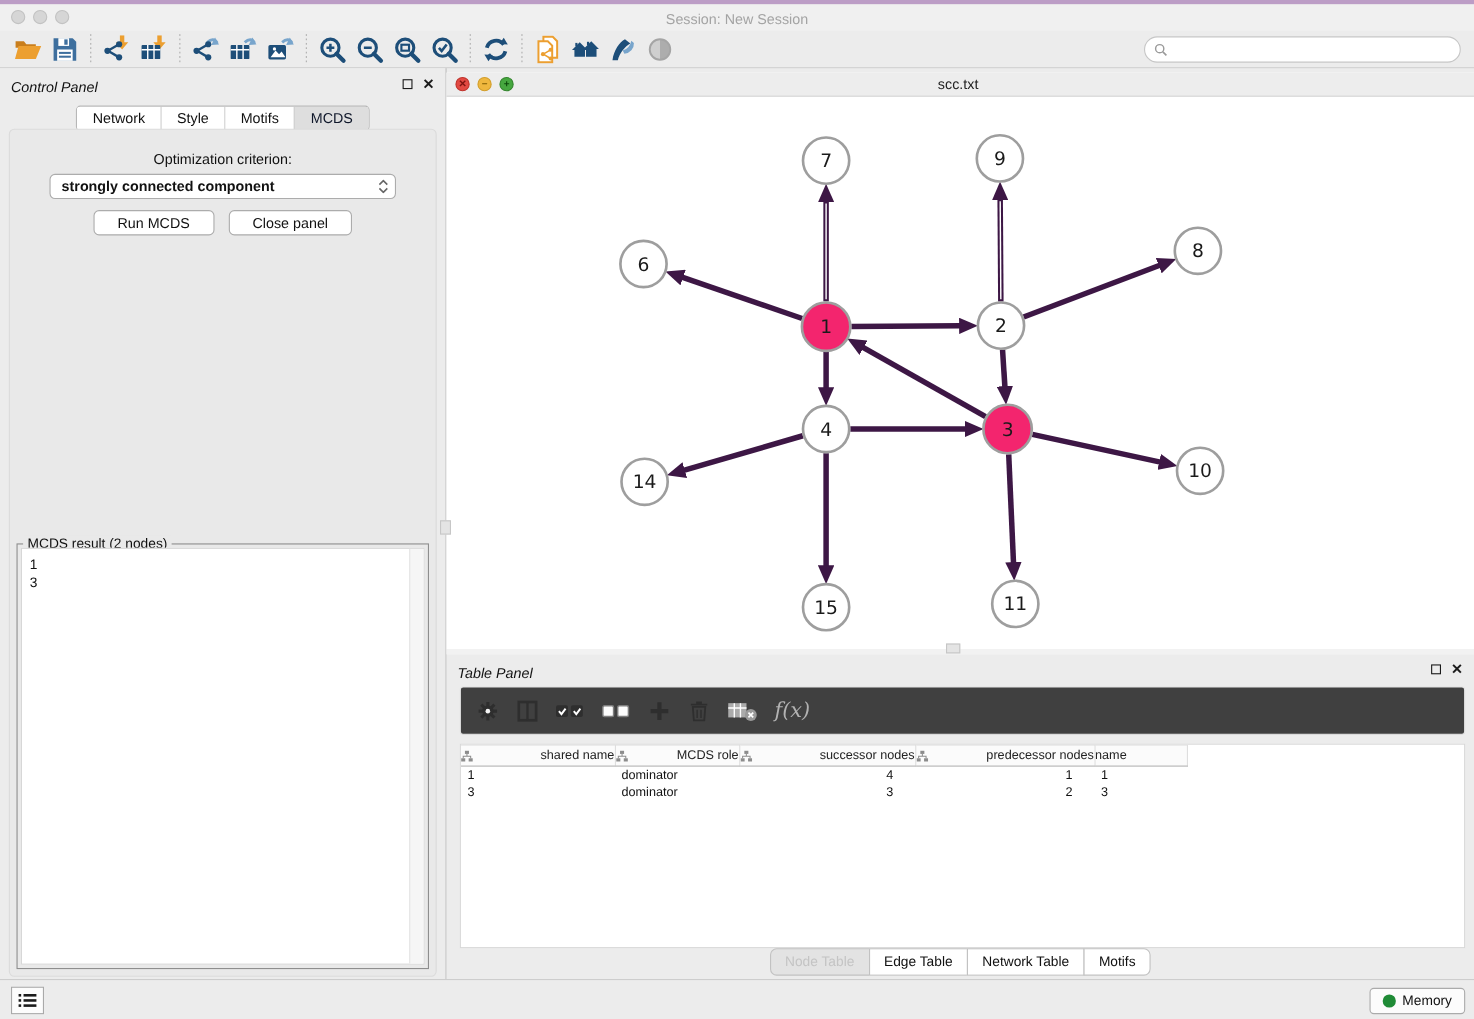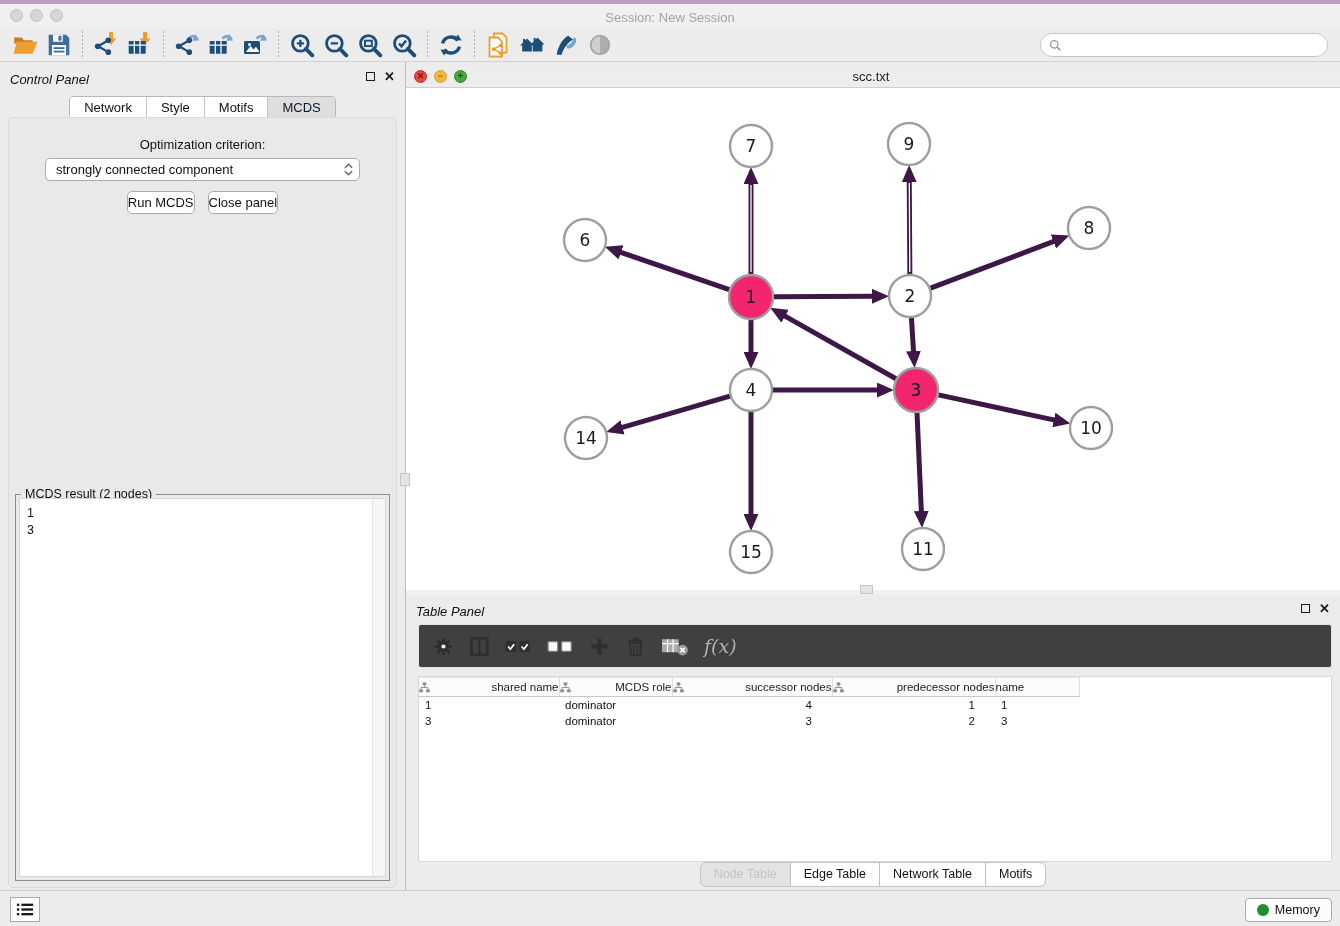--- a/index.html
+++ b/index.html
@@ -32,25 +32,25 @@
 
   .cp-tabs { position:absolute; left:0; right:0; top:34px; display:flex; justify-content:center; }
   .cp-tabs-inner { display:inline-flex; border:1px solid #B7B7B7; border-radius:4px; overflow:hidden; background:#FFF; }
   .cp-tab { padding:3px 14px; font-size:13px; background:#FFFFFF; color:#111; border-right:1px solid #C4C4C4; cursor:pointer; line-height:15px; }
   .cp-tab:last-child { border-right:none; }
   .cp-tab.ghost { background:#DEDEDE; color:#0f172a; }
 
   .cp-body { position:absolute; left:8px; right:8px; top:55px; bottom:2px; background:#E9E9E9; border:1px solid #DBDBDB; border-radius:5px; }
   .opt-label { position:absolute; top:19px; left:0; right:0; text-align:center; font-size:13px; color:#111; }
   .opt-select { position:absolute; top:40px; left:36px; right:36px; height:23px; background:#FFF; border:1px solid #ACACAC; border-radius:5px; display:flex; align-items:center; padding:0 6px 0 10px; font-size:13px; color:#111; cursor:pointer; }
-  .opt-select .sel-text { flex:1; }
+  .opt-select .sel-text { flex:1;font-weight:bold; }
   .chevrons { display:flex; flex-direction:column; align-items:center; gap:1px; }
   .chevrons svg { width:9px; height:6px; }
   .cp-actions { position:absolute; top:73px; left:0; right:0; display:flex; justify-content:center; gap:13px; }
-  .cp-btn { background:#FFF; border:1px solid #ACACAC; border-radius:5px; font-size:13px; color:#111; padding:3px 0; height:23px; line-height:15px; cursor:pointer; font-family:"Liberation Sans",sans-serif; }
+  .cp-btn { background:#FFF; border:1px solid #ACACAC; border-radius:5px; font-size:13px; color:#111; padding:3px 21px; height:23px; line-height:15px; cursor:pointer; font-family:"Liberation Sans",sans-serif; }
 
   .result-box { position:absolute; left:6px; right:6px; top:376px; bottom:6px; border:1px solid #8E8E8E; }
   .result-title { position:absolute; top:-8px; left:5px; background:#E9E9E9; padding:0 4px; font-size:12.5px; color:#111; }
   .result-inner { position:absolute; inset:3px; background:#FFF; border:1px solid #D7D7D7; }
   .result-lines { position:absolute; inset:0; right:13px; padding:6px 0 0 7px; font-size:12.5px; color:#111; line-height:17px; overflow:hidden; }
   .result-scroll { position:absolute; top:0; bottom:0; right:0; width:13px; background:#F6F6F6; border-left:1px solid #E3E3E3; }
 
   .v-divider { position:absolute; left:405px; top:62px; bottom:36px; width:1px; background:#BDBDBD; }
 
   

